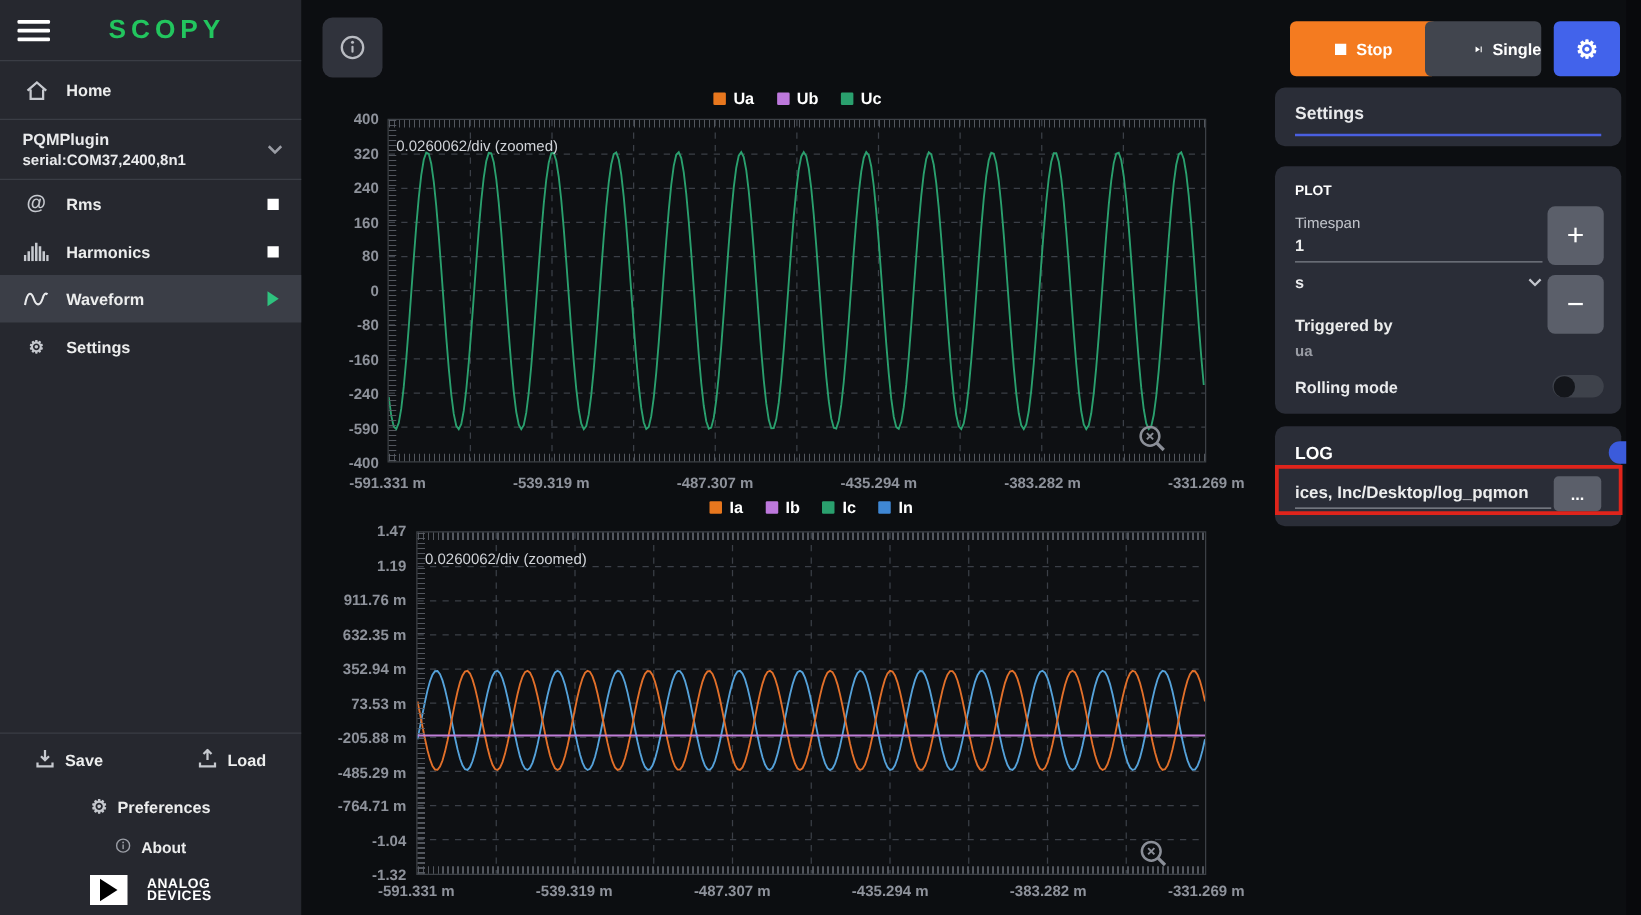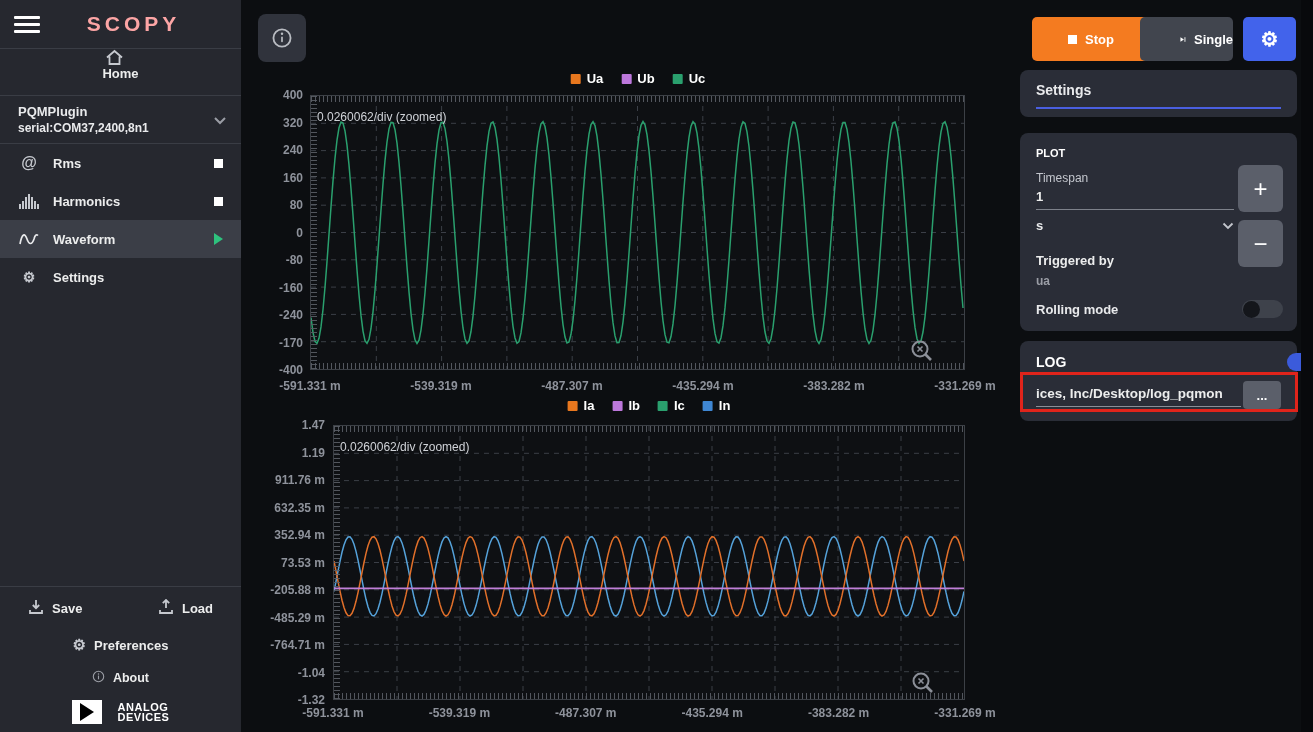--- a/index.html
+++ b/index.html
@@ -7,24 +7,24 @@
   body {
     font-family:"Liberation Sans", sans-serif;
     background:#0c0e11; color:#e9eaec;
     position:relative; overflow:hidden;
   }
   
   .sidebar { position:absolute; left:0; top:0; width:241px; height:732px; background:#26282f; z-index:2; }
   .sb-top { height:48px; display:flex; align-items:center; padding:0 14px; }
   .hamburger { width:26px; cursor:pointer; }
   .hamburger div { height:3px; background:#fff; margin:4px 0; border-radius:1px; }
-  .logo { flex:1; text-align:center; font-size:21px; font-weight:700; letter-spacing:4px; color:#fca5a5; }
+  .logo { flex:1; text-align:center; font-size:21px; font-weight:700; letter-spacing:4px; color:#22c55e; }
   .divider { height:1px; background:#3a3d45; }
   .sb-row { display:flex; align-items:center; padding:0 18px; height:38px; cursor:pointer; }
-  .sb-row.home { height:46px;flex-direction:column; }
+  .sb-row.home { height:46px; }
   .sb-row .icn { width:22px; display:flex; justify-content:center; margin-right:13px; color:#c6c9cf; font-weight:700; flex:none; }
   .sb-row .lbl { font-size:13px; font-weight:700; color:#eceded; }
   .sb-row .status { margin-left:auto; }
   .sb-plugin { display:flex; align-items:center; padding:8px 14px 8px 18px; }
   .sb-plugin .names { flex:1; }
   .sb-plugin .pname { font-size:13px; font-weight:700; }
   .sb-plugin .pserial { font-size:12px; font-weight:700; margin-top:2px; }
   .sb-row.active { background:#3b3e47; }
   .stop-sq { width:9px; height:9px; background:#fff; display:block; }
   .play-tri { width:0; height:0; border-left:9px solid #2ec27e; border-top:6px solid transparent; border-bottom:6px solid transparent; display:block; }
@@ -312,21 +312,21 @@
   <div class="ylabels ylab-1">
       <span style="top: 0%;">400</span>
       <span style="top: 10%;">320</span>
       <span style="top: 20%;">240</span>
       <span style="top: 30%;">160</span>
       <span style="top: 40%;">80</span>
       <span style="top: 50%;">0</span>
       <span style="top: 60%;">-80</span>
       <span style="top: 70%;">-160</span>
       <span style="top: 80%;">-240</span>
-      <span style="top: 90%;">-170</span>
+      <span style="top: 90%;">-590</span>
       <span style="top: 100%;">-400</span>
     </div>
   <div class="plot plot-1 chart">
     <svg class="wave" viewBox="0 0 653 273">
         <line class="grid" x1="65.3" y1="0" x2="65.3" y2="273"></line>
         <line class="grid" x1="0" y1="27.3" x2="653" y2="27.3"></line>
         <line class="grid" x1="130.6" y1="0" x2="130.6" y2="273"></line>
         <line class="grid" x1="0" y1="54.6" x2="653" y2="54.6"></line>
         <line class="grid" x1="195.9" y1="0" x2="195.9" y2="273"></line>
         <line class="grid" x1="0" y1="81.9" x2="653" y2="81.9"></line>

